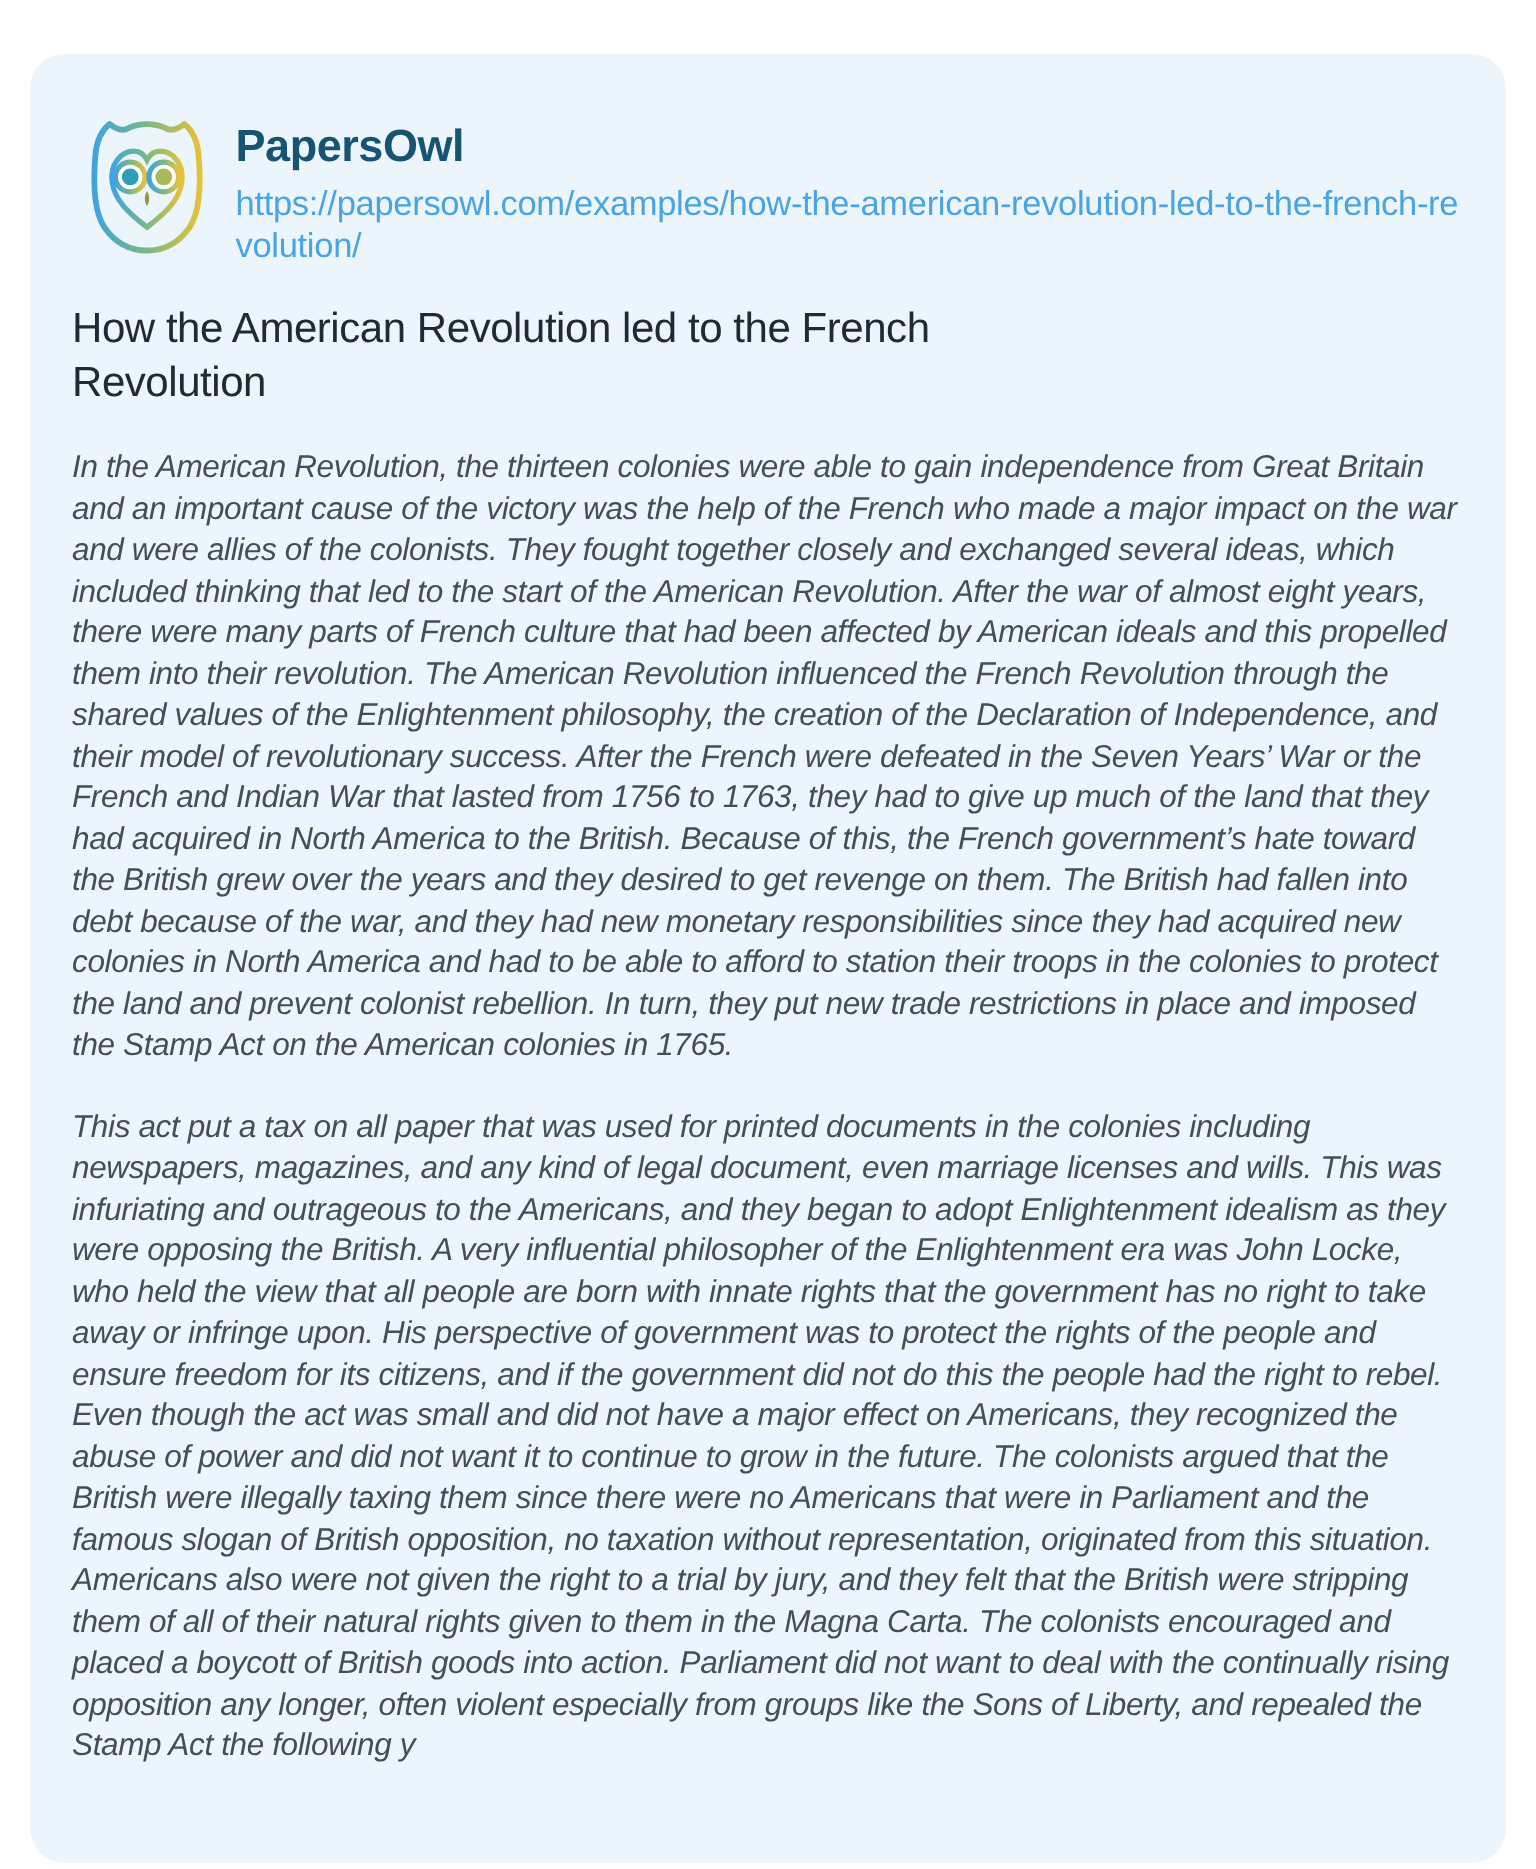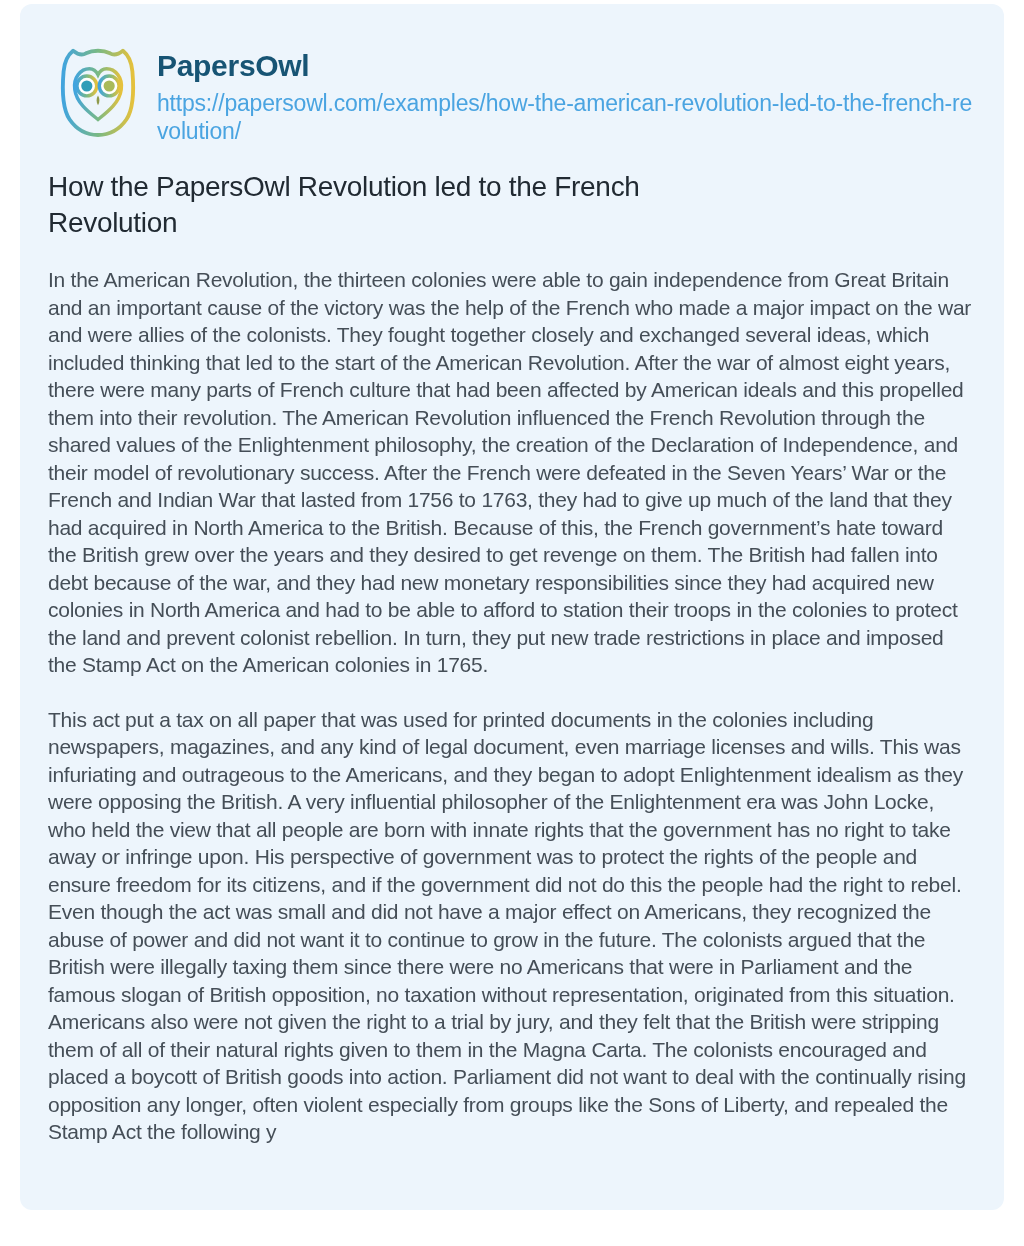--- a/index.html
+++ b/index.html
@@ -7,23 +7,23 @@
   .page {
     width: 1024px;
     height: 1246px;
     background: #ffffff;
     overflow: hidden;
     font-family: "Liberation Sans", "DejaVu Sans", sans-serif;
   }
   .card {
     width: 984px;
     min-height: 1206px;
-    margin: 4px auto 0 auto;
+    margin: 36px auto 0 auto;
     background: #edf5fc;
-    border-radius: 12px;
+    border-radius: 23px;
     padding: 38px 28px 40px 28px;
   }
   .header {
     display: flex;
     align-items: flex-start;
     padding-left: 7px;
   }
   .logo-wrap {
     width: 86px;
     height: 100px;
@@ -57,20 +57,21 @@
     max-width: 670px;
     font-size: 28px;
     font-weight: 400;
     letter-spacing: -0.3px;
     line-height: 36px;
     color: #212a32;
   }
   .doc-body {
     margin-top: 25px;
     max-width: 935px;
+    font-style: italic;
   }
   .doc-body p {
     font-size: 21px;
     letter-spacing: -0.25px;
     line-height: 27.5px;
     color: #454e57;
   }
   .doc-body p + p { margin-top: 27px; }
 </style>
 </head>
@@ -118,21 +119,21 @@
 
           <path d="M 50,62 C 52.2,65 52.2,70 50,73.5 C 47.8,70 47.8,65 50,62 Z" fill="#8e9a4a"></path>
         </svg>
       </div>
       <div class="header-text">
         <div class="brand">PapersOwl</div>
         <a class="source-url" href="#">https://papersowl.com/examples/how-the-american-revolution-led-to-the-french-revolution/</a>
       </div>
     </div>
 
-    <h1 class="doc-title">How the PapersOwl Revolution led to the French Revolution</h1>
+    <h1 class="doc-title">How the American Revolution led to the French Revolution</h1>
 
     <div class="doc-body">
       <p>In the American Revolution, the thirteen colonies were able to gain independence from Great Britain and an important cause of the victory was the help of the French who made a major impact on the war and were allies of the colonists. They fought together closely and exchanged several ideas, which included thinking that led to the start of the American Revolution. After the war of almost eight years, there were many parts of French culture that had been affected by American ideals and this propelled them into their revolution. The American Revolution influenced the French Revolution through the shared values of the Enlightenment philosophy, the creation of the Declaration of Independence, and their model of revolutionary success. After the French were defeated in the Seven Years’ War or the French and Indian War that lasted from 1756 to 1763, they had to give up much of the land that they had acquired in North America to the British. Because of this, the French government’s hate toward the British grew over the years and they desired to get revenge on them. The British had fallen into debt because of the war, and they had new monetary responsibilities since they had acquired new colonies in North America and had to be able to afford to station their troops in the colonies to protect the land and prevent colonist rebellion. In turn, they put new trade restrictions in place and imposed the Stamp Act on the American colonies in 1765.</p>
       <p>This act put a tax on all paper that was used for printed documents in the colonies including newspapers, magazines, and any kind of legal document, even marriage licenses and wills. This was infuriating and outrageous to the Americans, and they began to adopt Enlightenment idealism as they were opposing the British. A very influential philosopher of the Enlightenment era was John Locke, who held the view that all people are born with innate rights that the government has no right to take away or infringe upon. His perspective of government was to protect the rights of the people and ensure freedom for its citizens, and if the government did not do this the people had the right to rebel. Even though the act was small and did not have a major effect on Americans, they recognized the abuse of power and did not want it to continue to grow in the future. The colonists argued that the British were illegally taxing them since there were no Americans that were in Parliament and the famous slogan of British opposition, no taxation without representation, originated from this situation. Americans also were not given the right to a trial by jury, and they felt that the British were stripping them of all of their natural rights given to them in the Magna Carta. The colonists encouraged and placed a boycott of British goods into action. Parliament did not want to deal with the continually rising opposition any longer, often violent especially from groups like the Sons of Liberty, and repealed the Stamp Act the following y</p>
     </div>
 
   </div>
 </div>
 
 </body></html>

